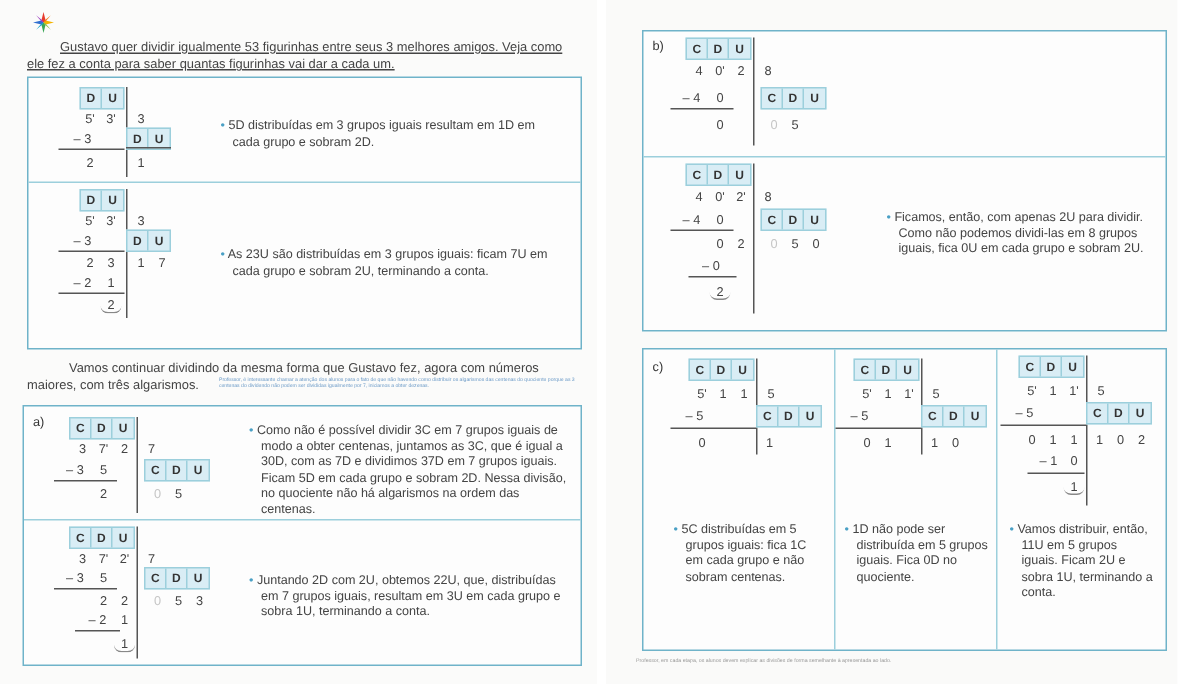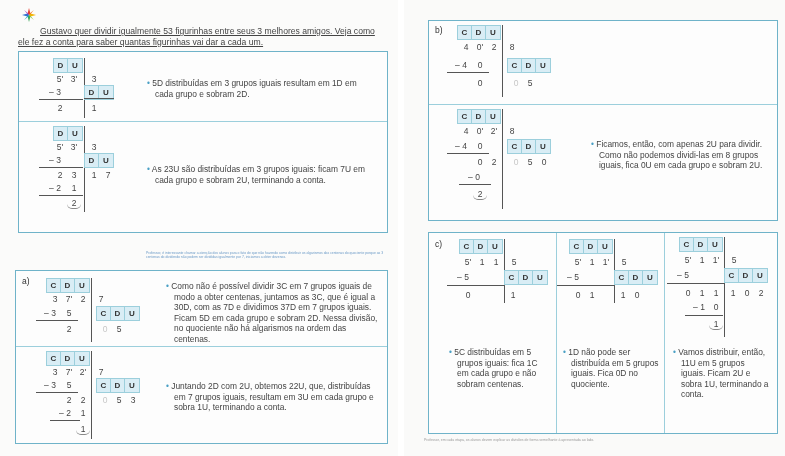--- a/index.html
+++ b/index.html
@@ -127,20 +127,21 @@
       </div>
       <div class="hline" style="left:-10px; top:69px; width:44px;"></div>
       <div class="row" style="left:18px; top:71px;">
         <span class="rem-under">2</span>
       </div>
     </div>
     <div class="bullet" style="left:128px; top:112px; width:232px;">As 23U são distribuídas em 3 grupos iguais: ficam 7U em cada grupo e sobram 2U, terminando a conta.</div>
 
   </div>
 
+  <p class="continue">Vamos continuar dividindo da mesma forma que Gustavo fez, agora com números maiores, com três algarismos.</p>
   <div class="teacher-note" style="left:146px; top:251px; width:244px;">Professor, é interessante chamar a atenção dos alunos para o fato de que não havendo como distribuir os algarismos das centenas do quociente porque as 3 centenas do dividendo não podem ser divididas igualmente por 7, iniciamos a obter dezenas.</div>
 
   <div class="box" style="left:15px; top:270px; width:373px; height:174px;">
     <div class="label" style="left:6px; top:5px;">a)</div>
     <div class="hr" style="top:75px;"></div>
 
     <div class="div-wrap" style="left:30px; top:7px; width:120px; height:66px;">
       <div class="hdr" style="left:0; top:0;">
         <span>C</span>
         <span>D</span>

